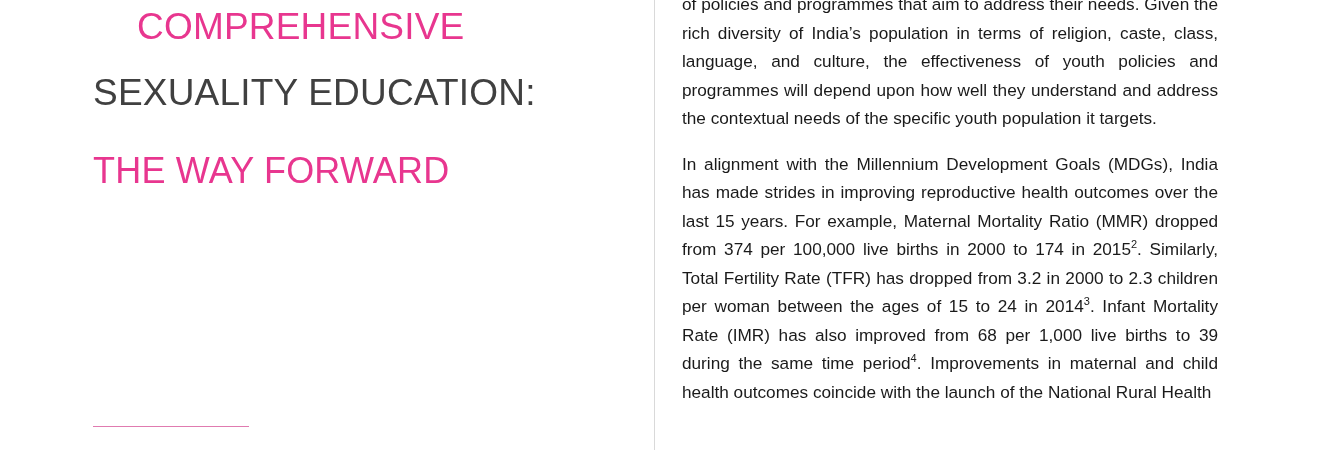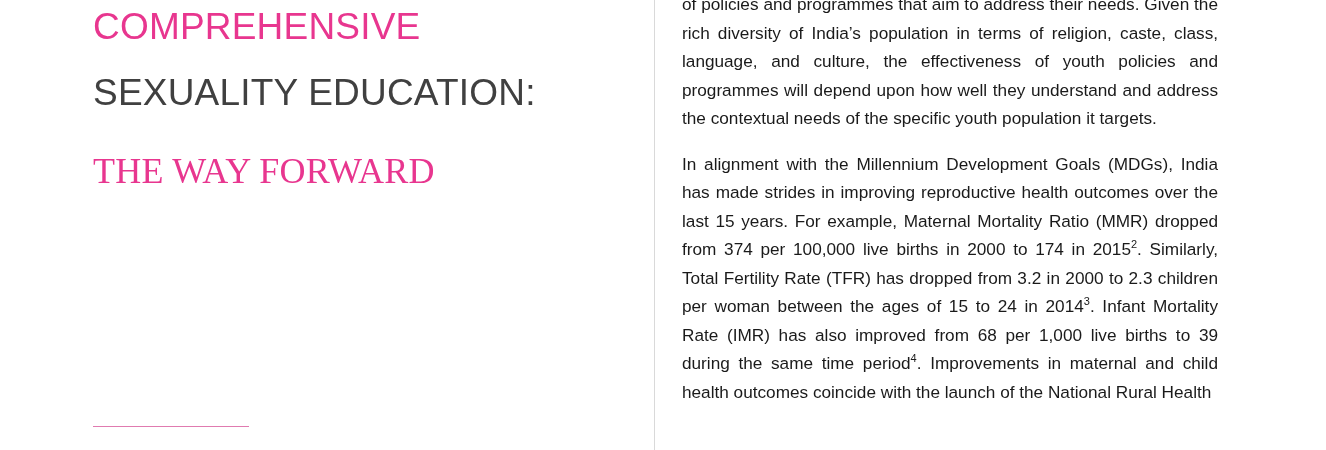--- a/index.html
+++ b/index.html
@@ -37,20 +37,21 @@
   .title-line {
     color: #e8368f;
     font-size: 37px;
     font-weight: 400;
     letter-spacing: 0.2px;
     line-height: 78px;
     white-space: nowrap;
   }
   .title-line.first {
     line-height: 54px;
+    margin-left: 44px;
   }
   .title-line.third {
     font-size: 36px;
   }
   .rule {
     position: absolute;
     left: 93px;
     top: 426px;
     width: 156px;
     height: 0;
@@ -104,21 +105,21 @@
 </style>
 </head>
 <body>
 
 <div class="page">
 
   <div class="left-col">
     <div class="title-block">
       <div class="title-line first" style="color: rgb(232, 54, 143);">COMPREHENSIVE</div>
       <div class="title-line second" style="color: #404040;">SEXUALITY EDUCATION:</div>
-      <div class="title-line third" style="color: rgb(232, 54, 143); font-family: Liberation Serif, serif;">THE WAY FORWARD</div>
+      <div class="title-line third" style="color: rgb(232, 54, 143);">THE WAY FORWARD</div>
     </div>
     <div class="rule" style="border-top-color: rgb(224, 123, 176);"></div>
   </div>
 
   <div class="col-divider"></div>
 
   <div class="right-col">
     <p class="body-par" id="para-1">of policies and programmes that aim to address their needs. Given the rich diversity of India’s population in terms of religion, caste, class, language, and culture, the effectiveness of youth policies and programmes will depend upon how well they understand and address the contextual needs of the specific youth population it targets.</p>
     <p class="body-par" id="para-2">In alignment with the Millennium Development Goals (MDGs), India has made strides in improving reproductive health outcomes over the last 15 years. For example, Maternal Mortality Ratio (MMR) dropped from 374 per 100,000 live births in 2000 to 174 in 2015<sup>2</sup>. Similarly, Total Fertility Rate (TFR) has dropped from 3.2 in 2000 to 2.3 children per woman between the ages of 15 to 24 in 2014<sup>3</sup>. Infant Mortality Rate (IMR) has also improved from 68 per 1,000 live births to 39 during the same time period<sup>4</sup>. Improvements in maternal and child health outcomes coincide with the launch of the National Rural Health</p>
   </div>

